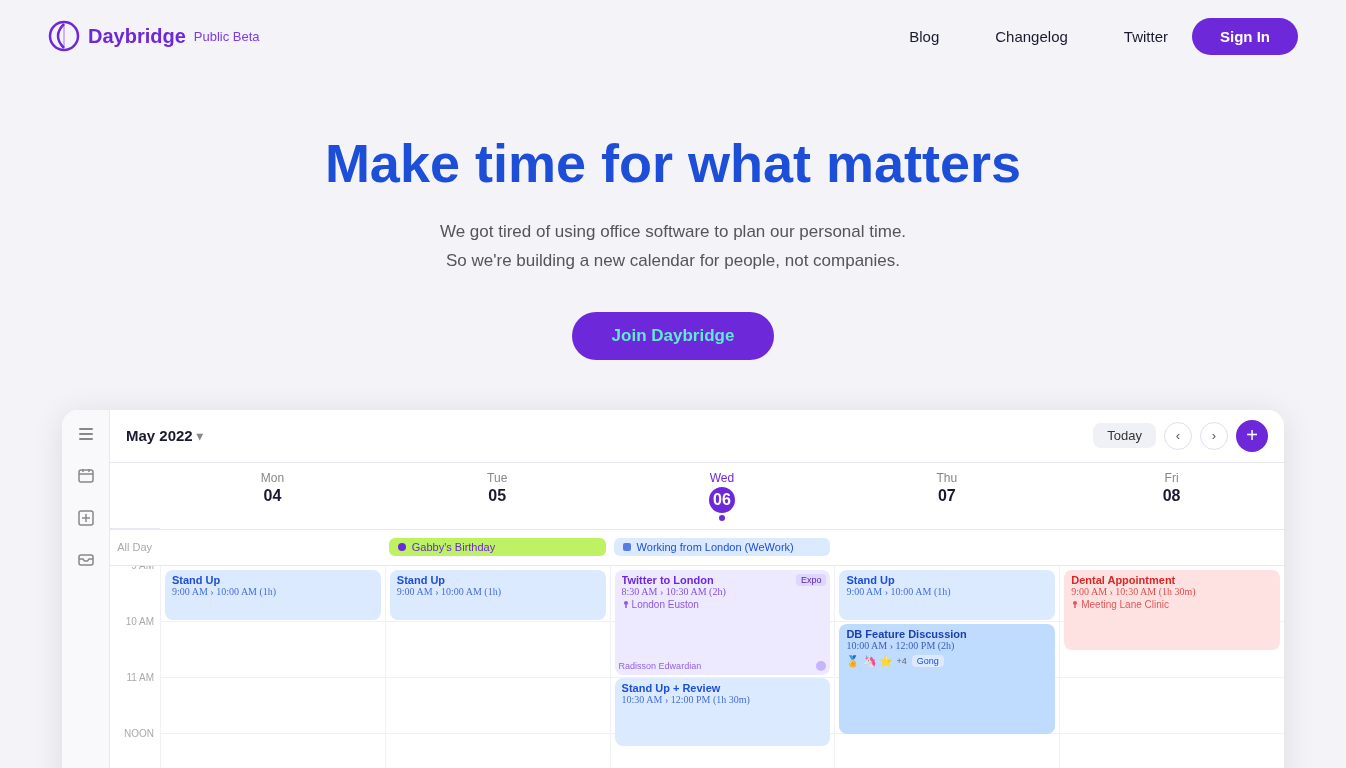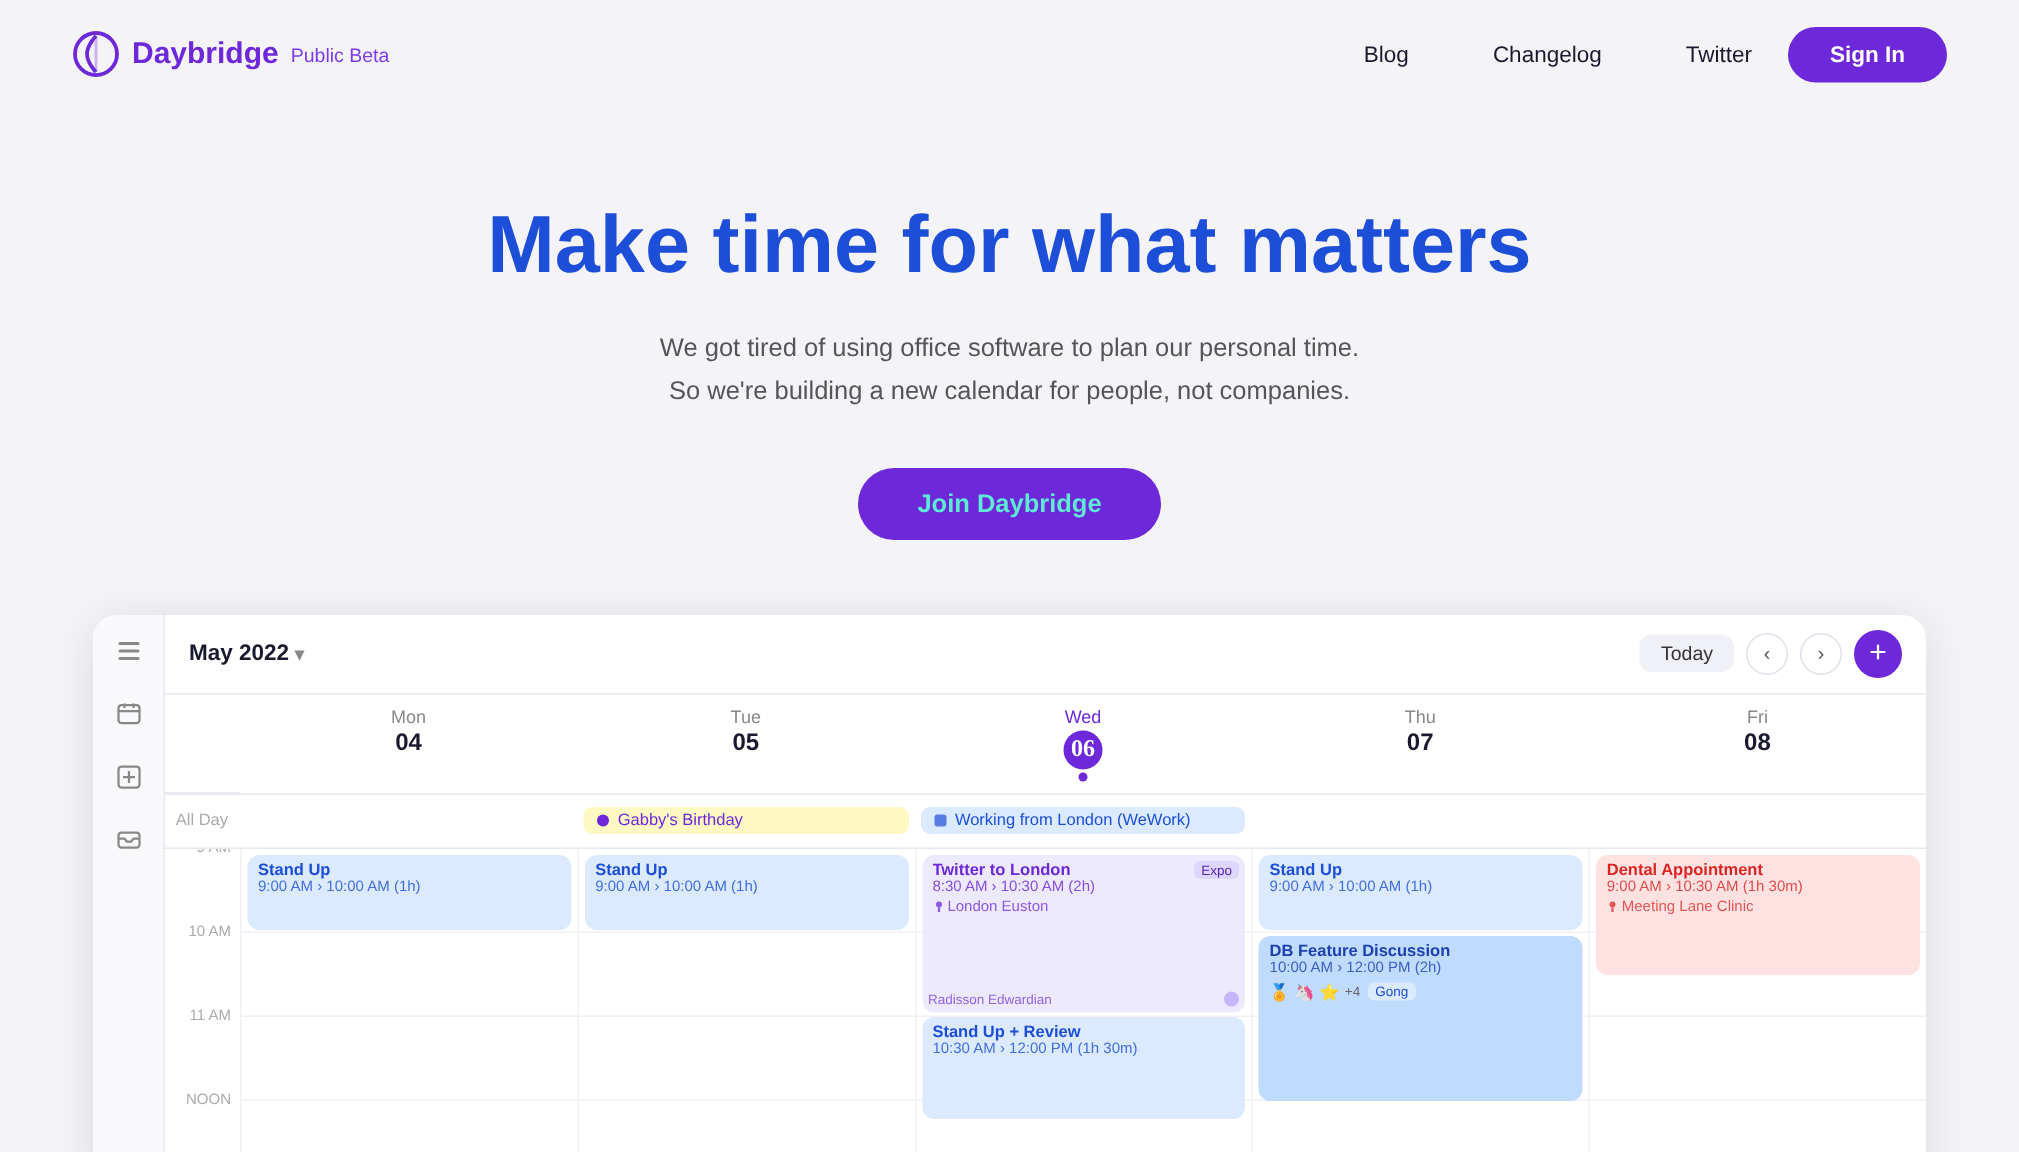--- a/index.html
+++ b/index.html
@@ -221,21 +221,20 @@
       background: #6d28d9;
       color: #fff;
       border-radius: 50%;
       width: 28px;
       height: 28px;
       line-height: 28px;
       margin: 2px auto 0;
       display: flex;
       align-items: center;
       justify-content: center;
-      font-family: Liberation Serif, serif;
     }
     .cal-day-label.today::after {
       content: '';
       display: block;
       width: 6px;
       height: 6px;
       border-radius: 50%;
       background: #6d28d9;
       margin: 2px auto 0;
     }
@@ -258,21 +257,21 @@
       margin: 3px 4px;
       border-radius: 6px;
       padding: 3px 8px;
       font-size: 11px;
       font-weight: 500;
       display: flex;
       align-items: center;
       gap: 5px;
     }
     .allday-event.birthday {
-      background: #fef9c3;
+      background: #bef264;
       color: #6d28d9;
     }
     .allday-event.work {
       background: #dbeafe;
       color: #1d4ed8;
     }
     
     .ev-blue { background: #dbeafe; color: #1d4ed8; }
     .ev-purple { background: #ede9fe; color: #6d28d9; }
     .ev-red { background: #fee2e2; color: #dc2626; }
@@ -328,20 +327,21 @@
       font-weight: 600;
       font-size: 11px;
       white-space: nowrap;
       overflow: hidden;
       text-overflow: ellipsis;
     }
     .event-abs .ev-time {
       font-size: 10px;
       opacity: 0.8;
       white-space: nowrap;
+      font-family: Liberation Serif, serif;
     }
     .event-abs .ev-loc {
       font-size: 10px;
       opacity: 0.75;
       display: flex;
       align-items: center;
       gap: 2px;
     }
     .event-abs .ev-meta {
       display: flex;

